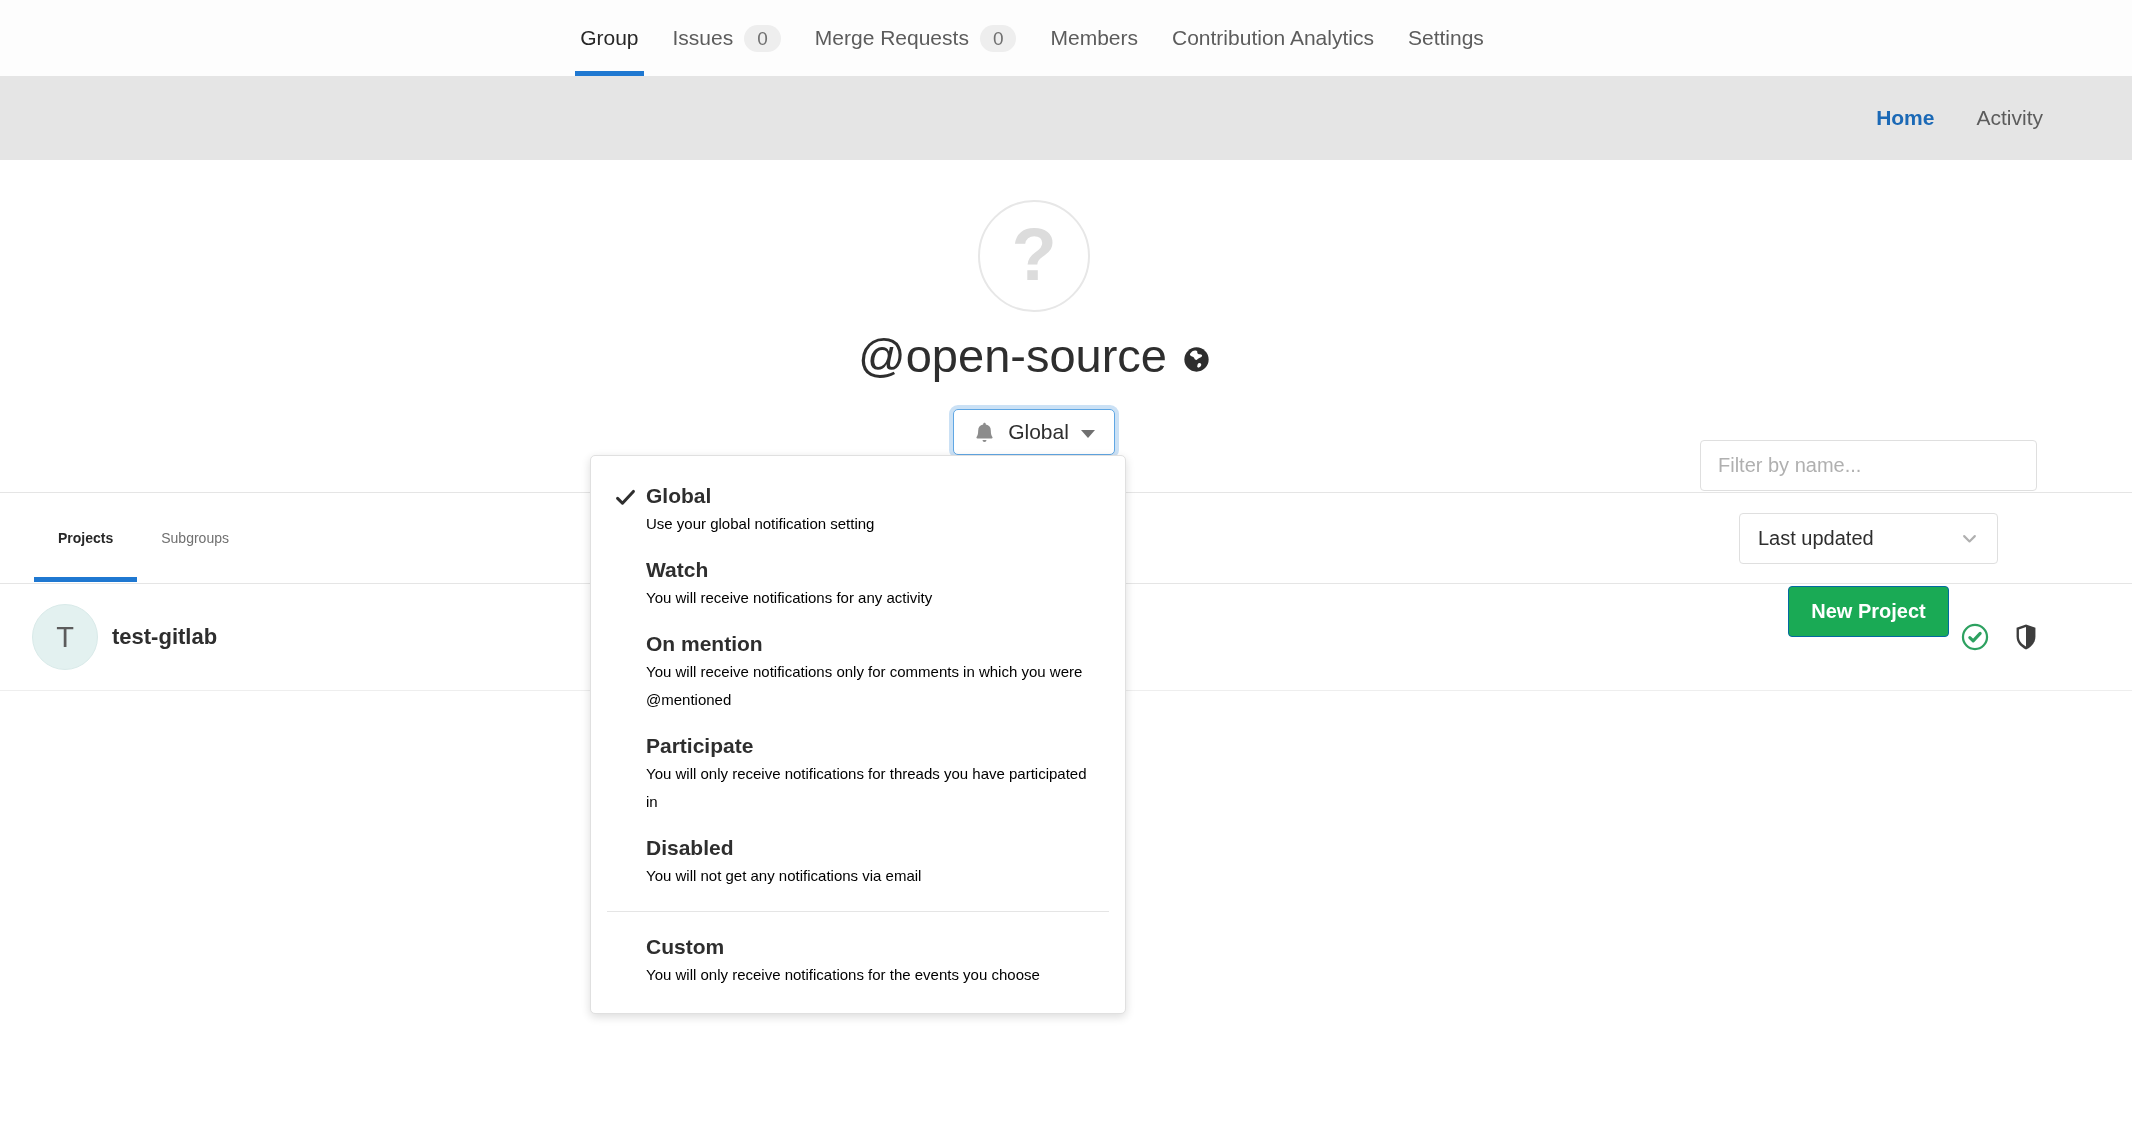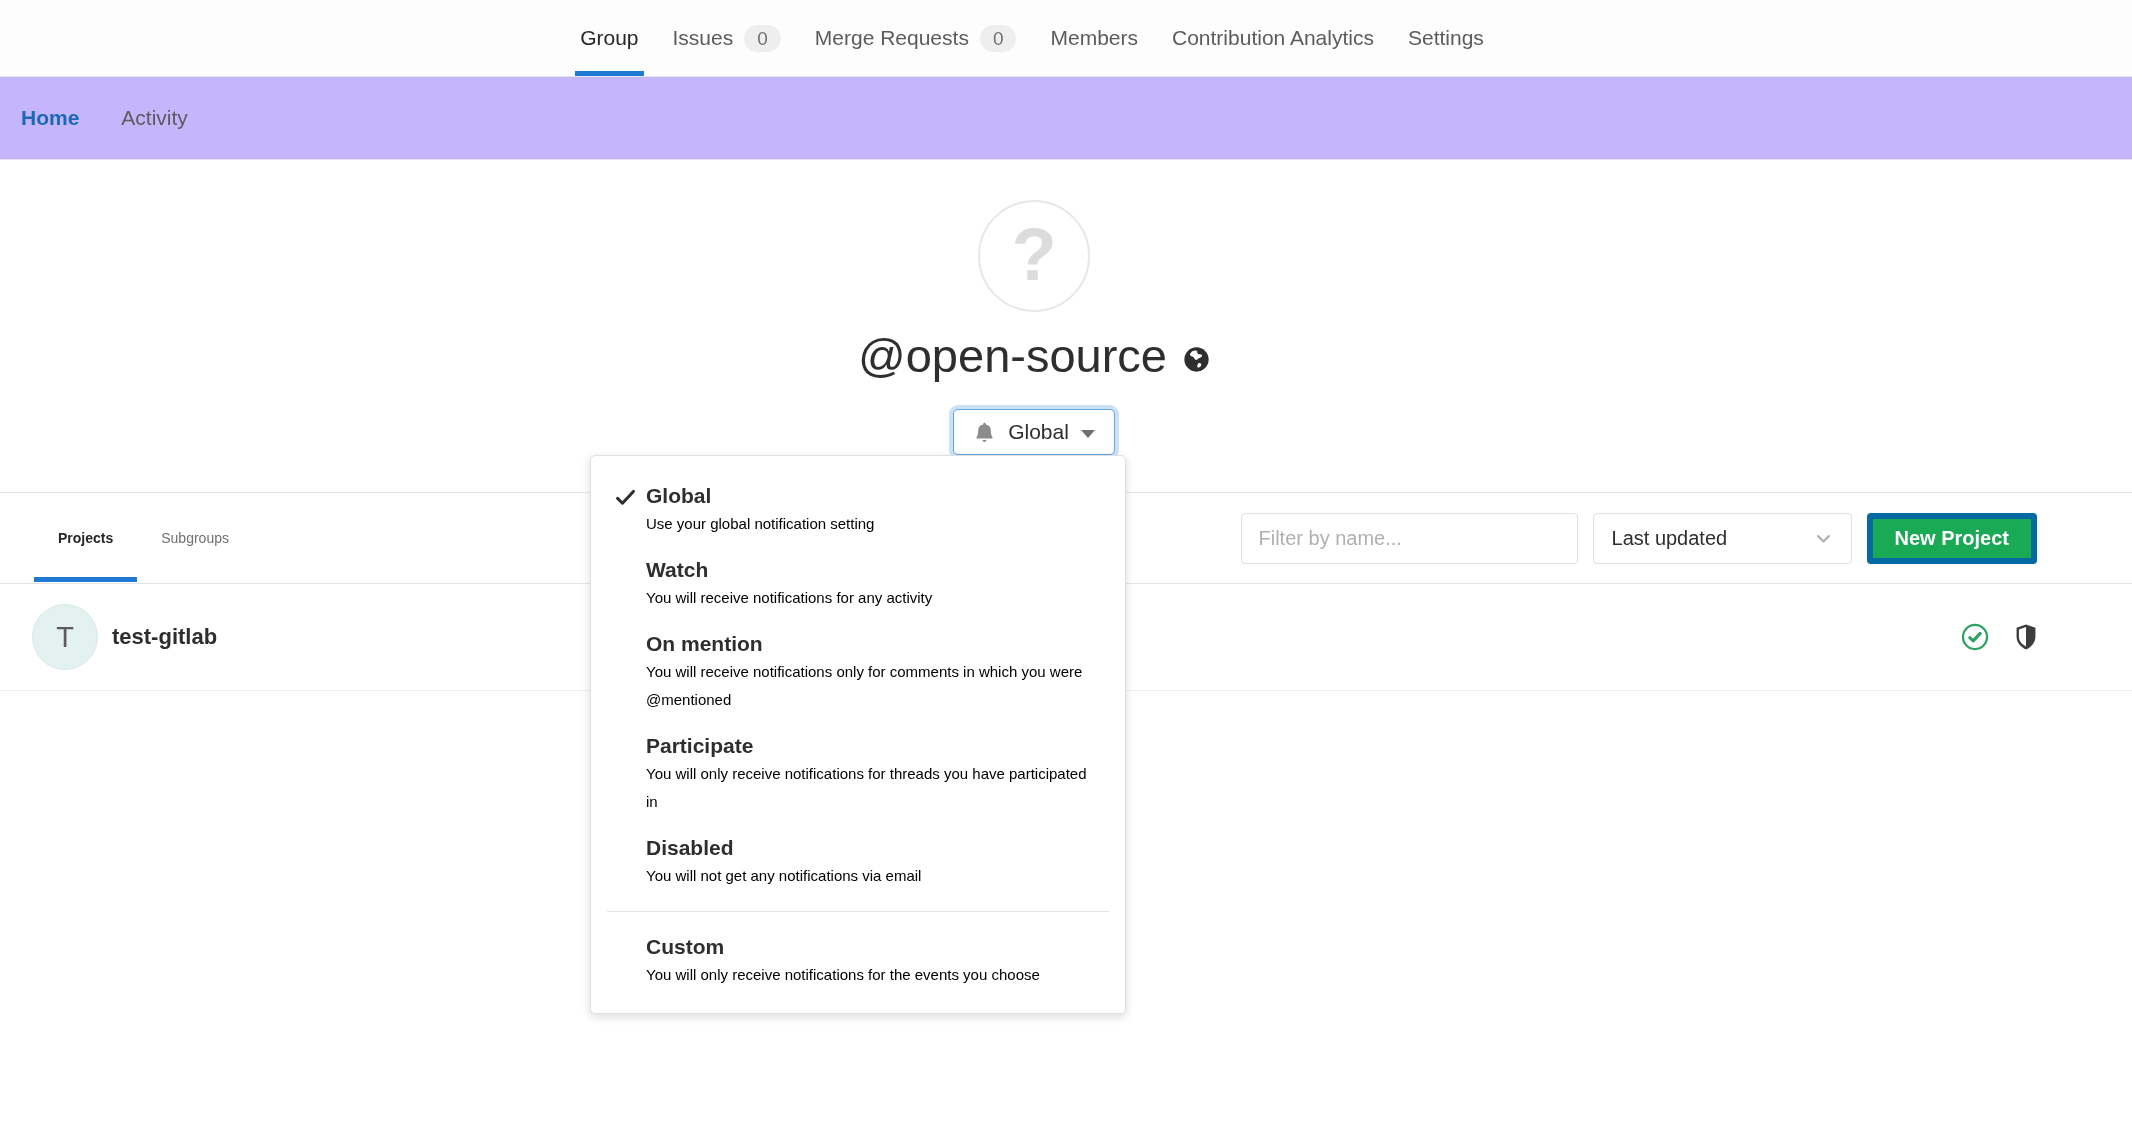--- a/index.html
+++ b/index.html
@@ -34,23 +34,23 @@
   }
   .badge {
     background: #eeeeee; color: #707070;
     border-radius: 17px; padding: 4px 13px;
     font-size: 19px; line-height: 1;
   }
 
   
   .subnav {
     height: 83px;
-    background: #c4b5fd;
+    background: #e5e5e5;
     border-bottom: 1px solid #e5e5e5;
-    display: flex; justify-content: flex-start; align-items: center;
+    display: flex; justify-content: flex-end; align-items: center;
   }
   .subnav-inner { display: flex; padding-right: 68px; }
   .subnav-item {
     padding: 0 21px; font-size: 21px; color: #5c5c5c;
     cursor: pointer; text-decoration: none;
   }
   .subnav-item.active { color: #1b69b6; font-weight: bold; }
 
   
   .hero {
@@ -117,39 +117,39 @@
   .tab {
     display: flex; align-items: center;
     padding: 0 24px; font-size: 14px; color: #707070;
     position: relative; cursor: pointer; text-decoration: none;
   }
   .tab.active { color: #272727; font-weight: bold; }
   .tab.active::after {
     content: ""; position: absolute; left: 0; right: 0; bottom: 1px;
     height: 5px; background: #1f78d1;
   }
-  .controls { margin-left: auto; display: flex; align-items: center; gap: 15px; }
+  .controls { margin-left: auto; display: flex; align-items: center; gap: 22px; flex-direction: column; }
   .filter-input {
     width: 337px; height: 51px;
     border: 1px solid #dfdfdf; border-radius: 4px;
     padding: 0 17px; font-family: inherit; font-size: 20px; color: #2e2e2e;
     outline: none; background: #fff;
   }
   .filter-input::placeholder { color: #b0b0b0; }
   .sort-select {
     width: 259px; height: 51px;
     border: 1px solid #dfdfdf; border-radius: 4px;
     background: #fff;
     display: flex; align-items: center; justify-content: space-between;
     padding: 0 18px; font-size: 20px; color: #2e2e2e; cursor: pointer;
   }
   .chevron { width: 19px; height: 19px; }
   .new-project-btn {
     height: 51px; padding: 0 22px;
-    background: #1aaa55; border: 6px solid #0369a1; border-radius: 4px;
+    background: #1aaa55; border: 1px solid #0369a1; border-radius: 4px;
     color: #fff; font-family: inherit; font-size: 20px; font-weight: bold;
     cursor: pointer;
   }
 
   
   .project-row {
     height: 107px;
     display: flex; align-items: center;
     padding: 0 95px 0 32px;
     border-bottom: 1px solid #eeeeee;

